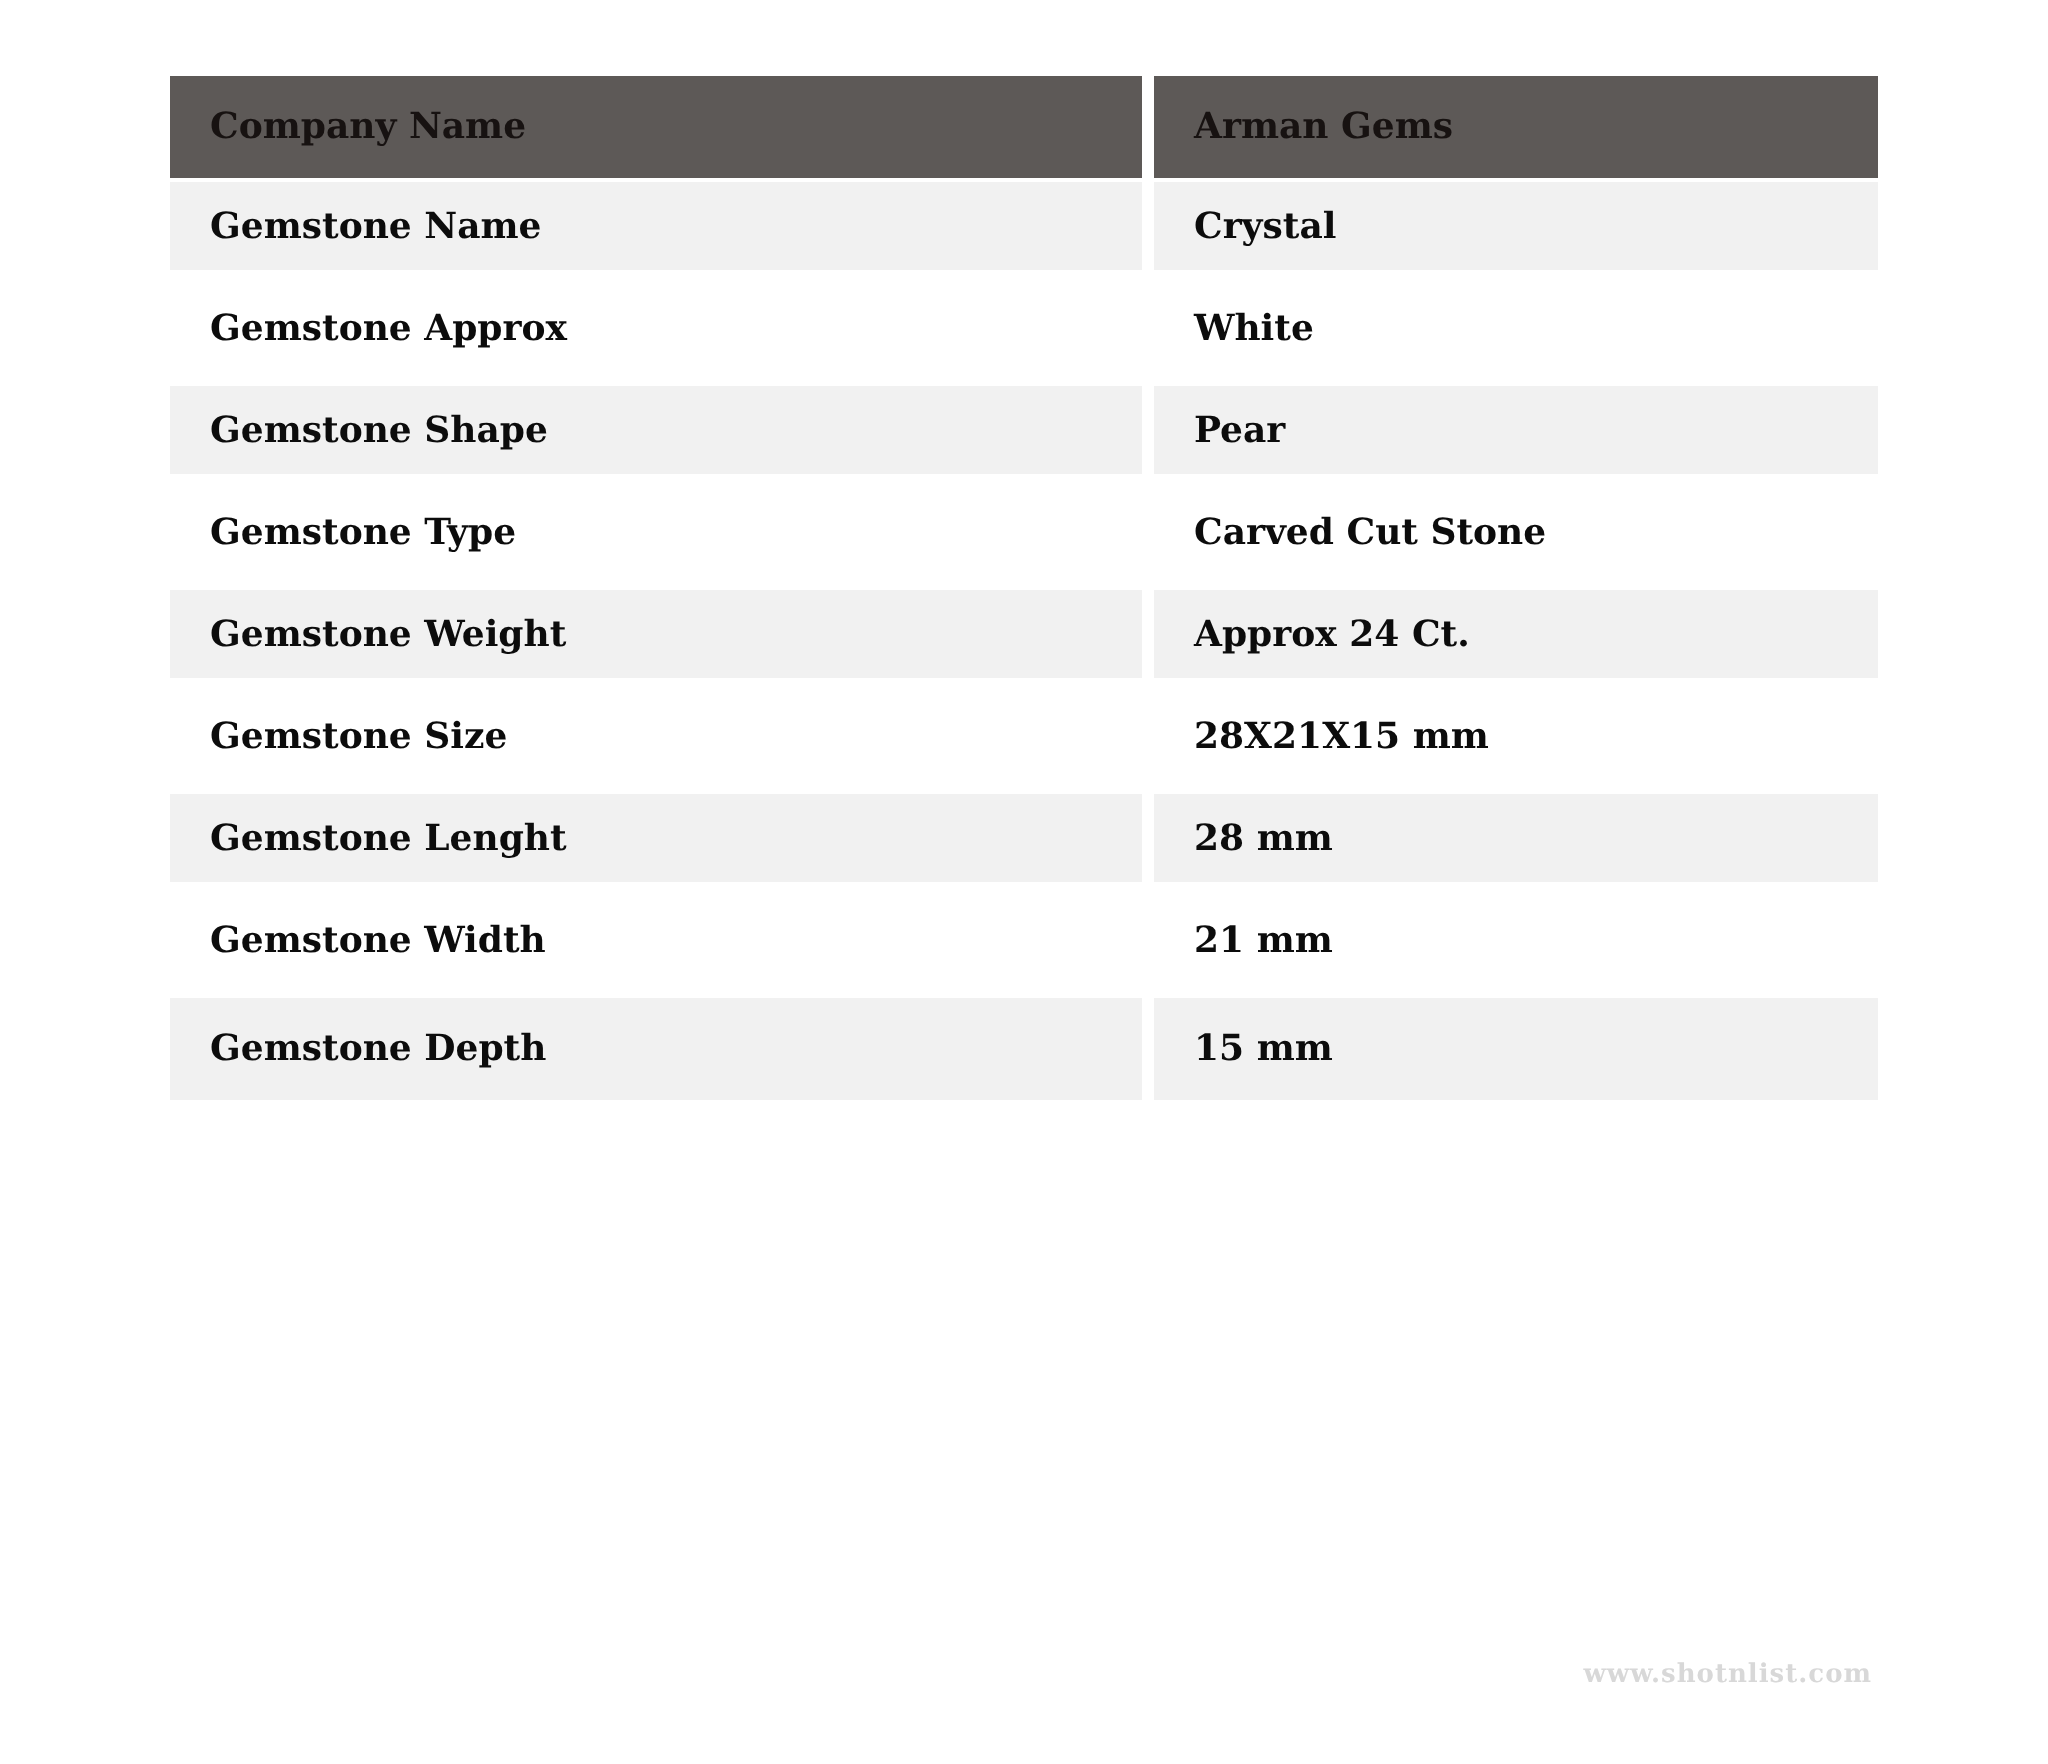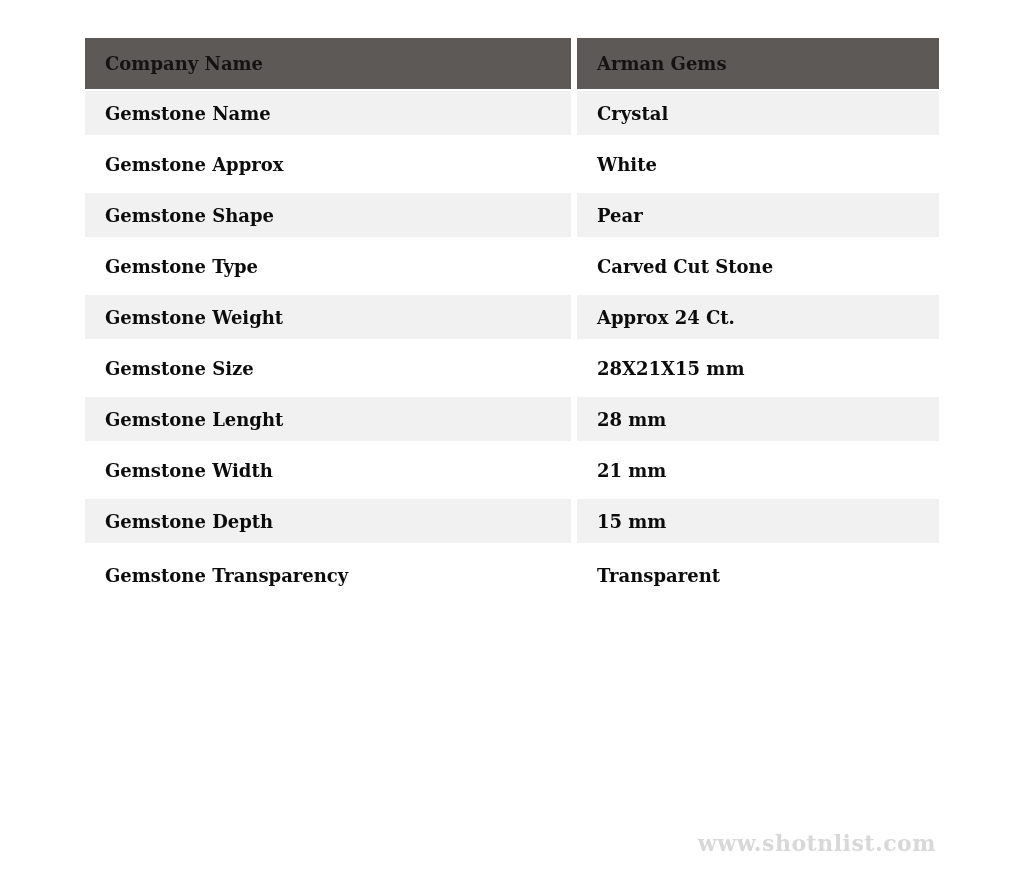--- a/index.html
+++ b/index.html
@@ -66,21 +66,21 @@
   table.spec-table tbody tr.alt td {
     background: var(--row-alt-bg);
   }
   table.spec-table tbody tr:last-child td {
     border-bottom: none;
   }
   .watermark {
     position: absolute;
     right: 88px;
     top: 830px;
-    font-size: 22px;
+    font-size: 13px;
     font-weight: bold;
     letter-spacing: 0.5px;
     color: var(--watermark);
   }
 </style>
 </head>
 <body>
 
 <div class="page">
 
@@ -125,22 +125,18 @@
     <td>28 mm</td>
   </tr>
         <tr>
     <td>Gemstone Width</td>
     <td>21 mm</td>
   </tr>
         <tr class="alt">
     <td>Gemstone Depth</td>
     <td>15 mm</td>
   </tr>
-        <tr>
-    <td>Gemstone Transparency</td>
-    <td>Transparent</td>
-  </tr>
       </tbody>
   </table>
 
   <div class="watermark">www.shotnlist.com</div>
 
 </div>
 
 </body></html>

